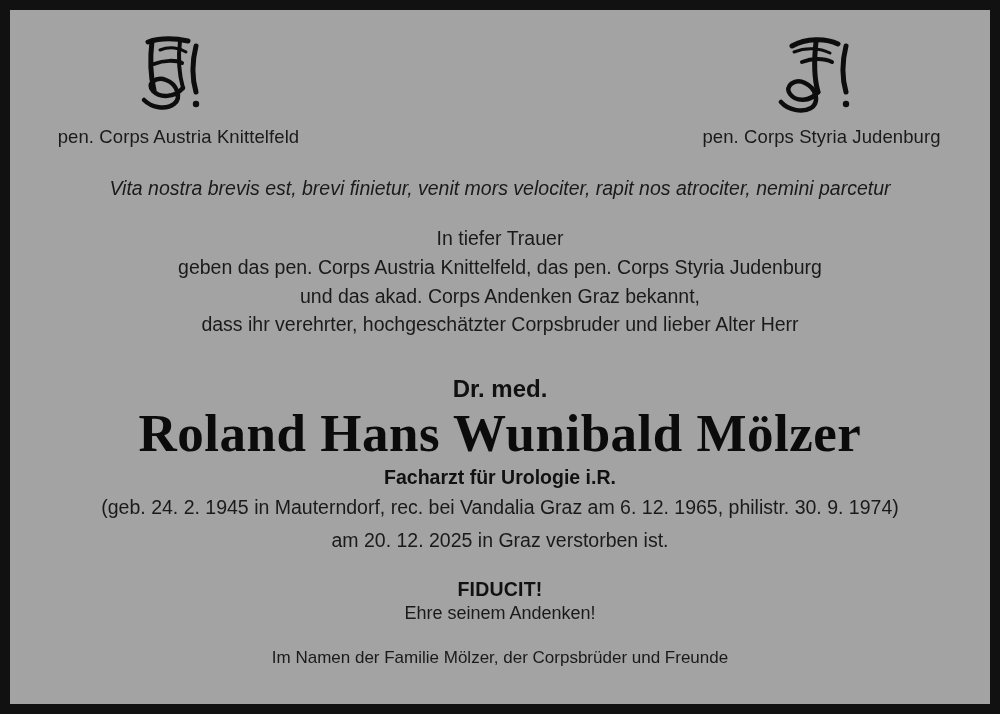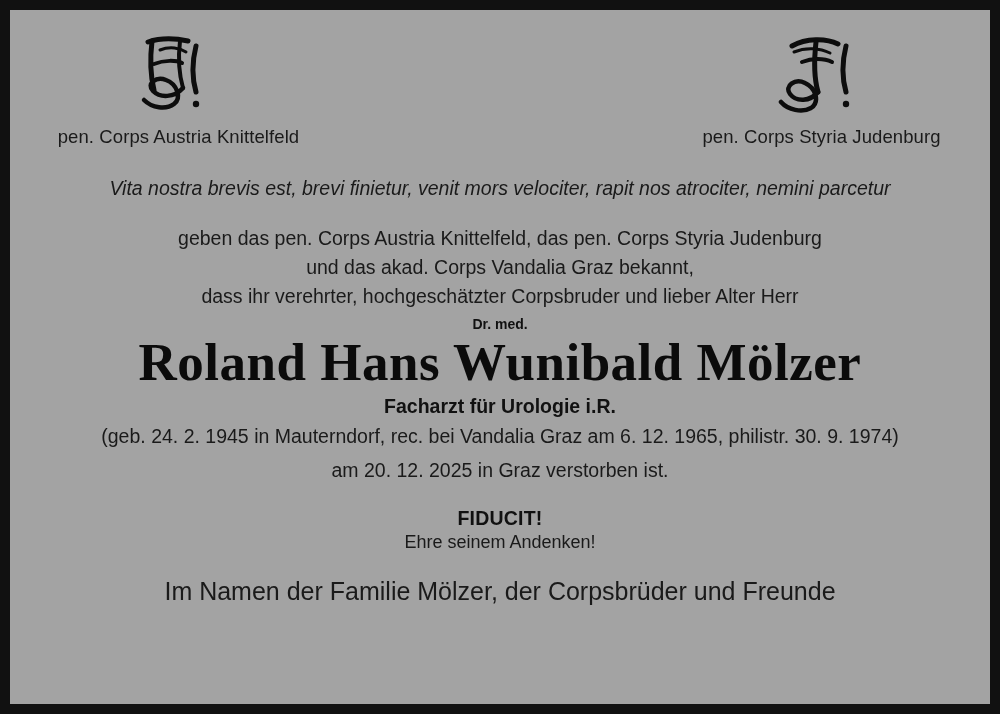--- a/index.html
+++ b/index.html
@@ -83,23 +83,23 @@
   .block {
     margin-top: 22px;
     text-align: center;
     font-size: 19.5px;
     line-height: 1.47;
     color: #1a1a1a;
   }
   .block .ln { display: block; }
 
   .title-small {
-    margin-top: 6px;
-    text-align: center;
-    font-size: 14px;
+    margin-top: 36px;
+    text-align: center;
+    font-size: 24px;
     font-weight: bold;
     color: #111111;
   }
   .name {
     margin-top: 2px;
     text-align: center;
     font-family: "Liberation Serif", serif;
     font-size: 53px;
     font-weight: bold;
     letter-spacing: 0.5px;
@@ -135,21 +135,21 @@
   }
   .place {
     margin-top: 24px;
     text-align: center;
     font-size: 19.5px;
     color: #1a1a1a;
   }
   .family {
     margin-top: 24px;
     text-align: center;
-    font-size: 25px;
+    font-size: 17px;
     color: #1a1a1a;
   }
 </style>
 </head>
 <body>
 
 <div class="page">
   <div class="frame"></div>
 
   <div class="inner">
@@ -193,22 +193,23 @@
       </div>
 
     </div>
 
     <div class="motto">
       <span class="ln">Vita nostra brevis est, brevi finietur,</span>
       <span class="ln">venit mors velociter, rapit nos atrociter, nemini parcetur</span>
     </div>
 
     <div class="block">
+      <span class="ln">In tiefer Trauer</span>
       <span class="ln">geben das pen. Corps Austria Knittelfeld, das pen. Corps Styria Judenburg</span>
-      <span class="ln">und das akad. Corps Vandalia Graz bekannt,</span>
+      <span class="ln">und das akad. Corps Andenken Graz bekannt,</span>
       <span class="ln">dass ihr verehrter, hochgeschätzter Corpsbruder und lieber Alter Herr</span>
     </div>
 
     <div class="title-small">Dr. med.</div>
     <div class="name">Roland Hans Wunibald Mölzer</div>
     <div class="subtitle">Facharzt für Urologie i.R.</div>
     <div class="dates">(geb. 24. 2. 1945 in Mauterndorf, rec. bei Vandalia Graz am 6. 12. 1965, philistr. 30. 9. 1974)</div>
     <div class="dates">am 20. 12. 2025 in Graz verstorben ist.</div>
 
     <div class="fiducit">FIDUCIT!</div>

